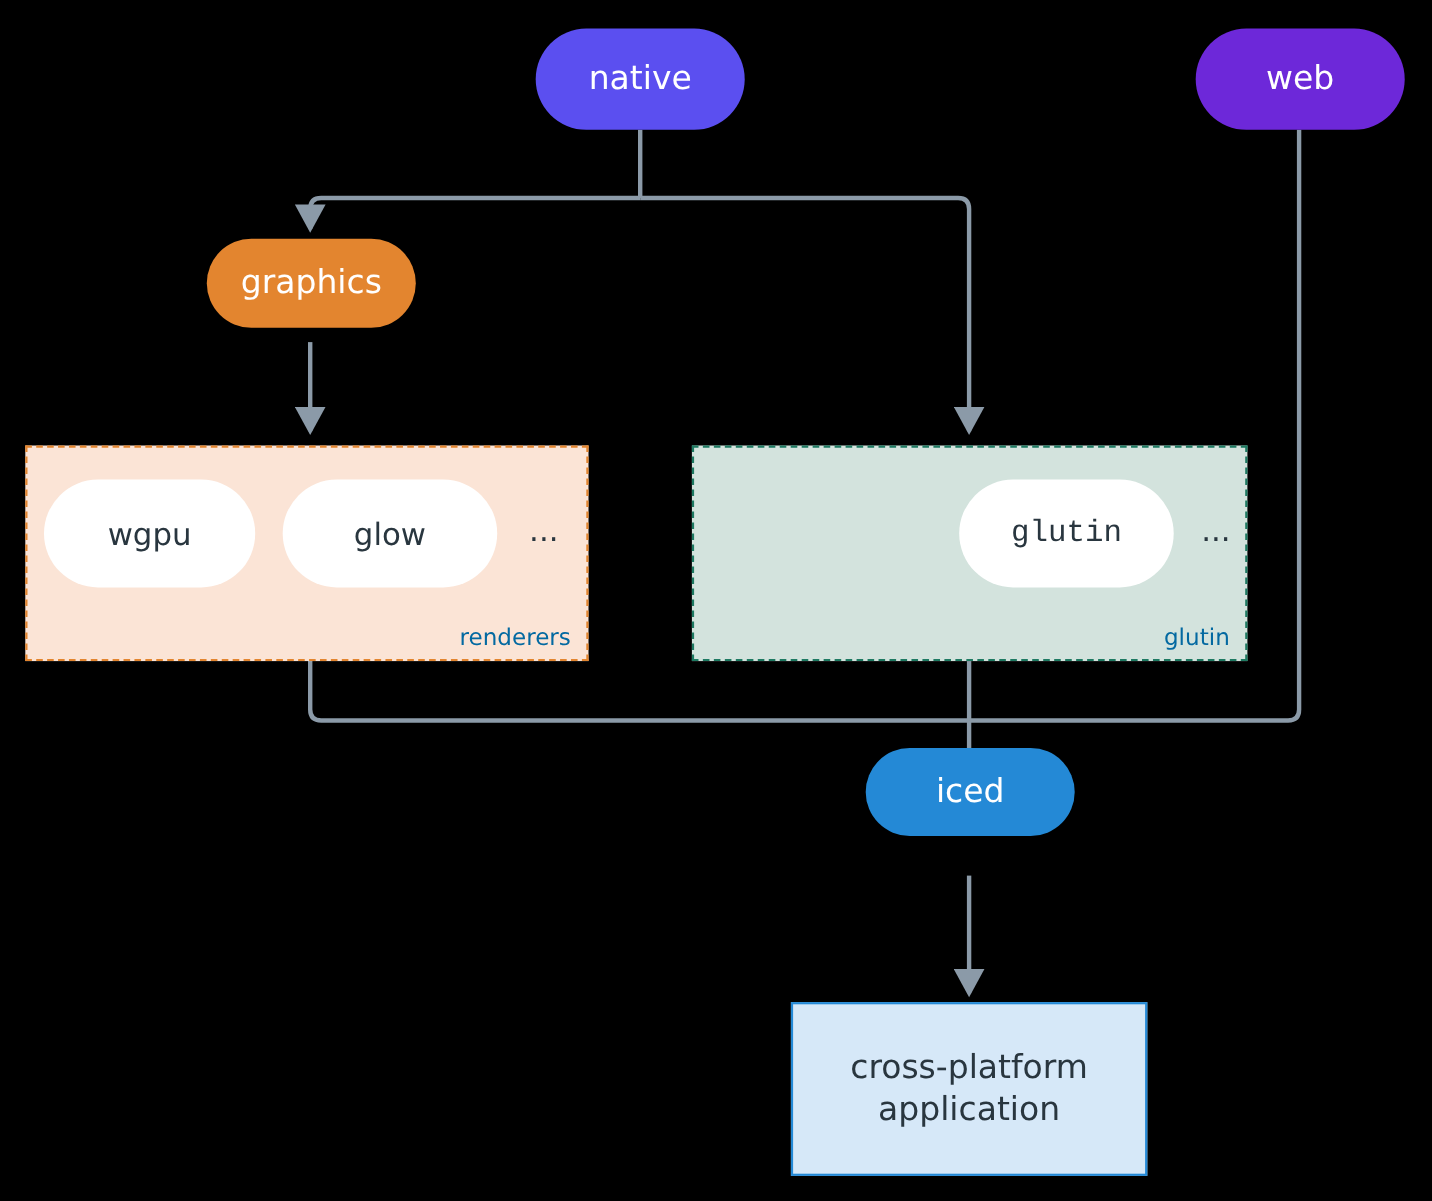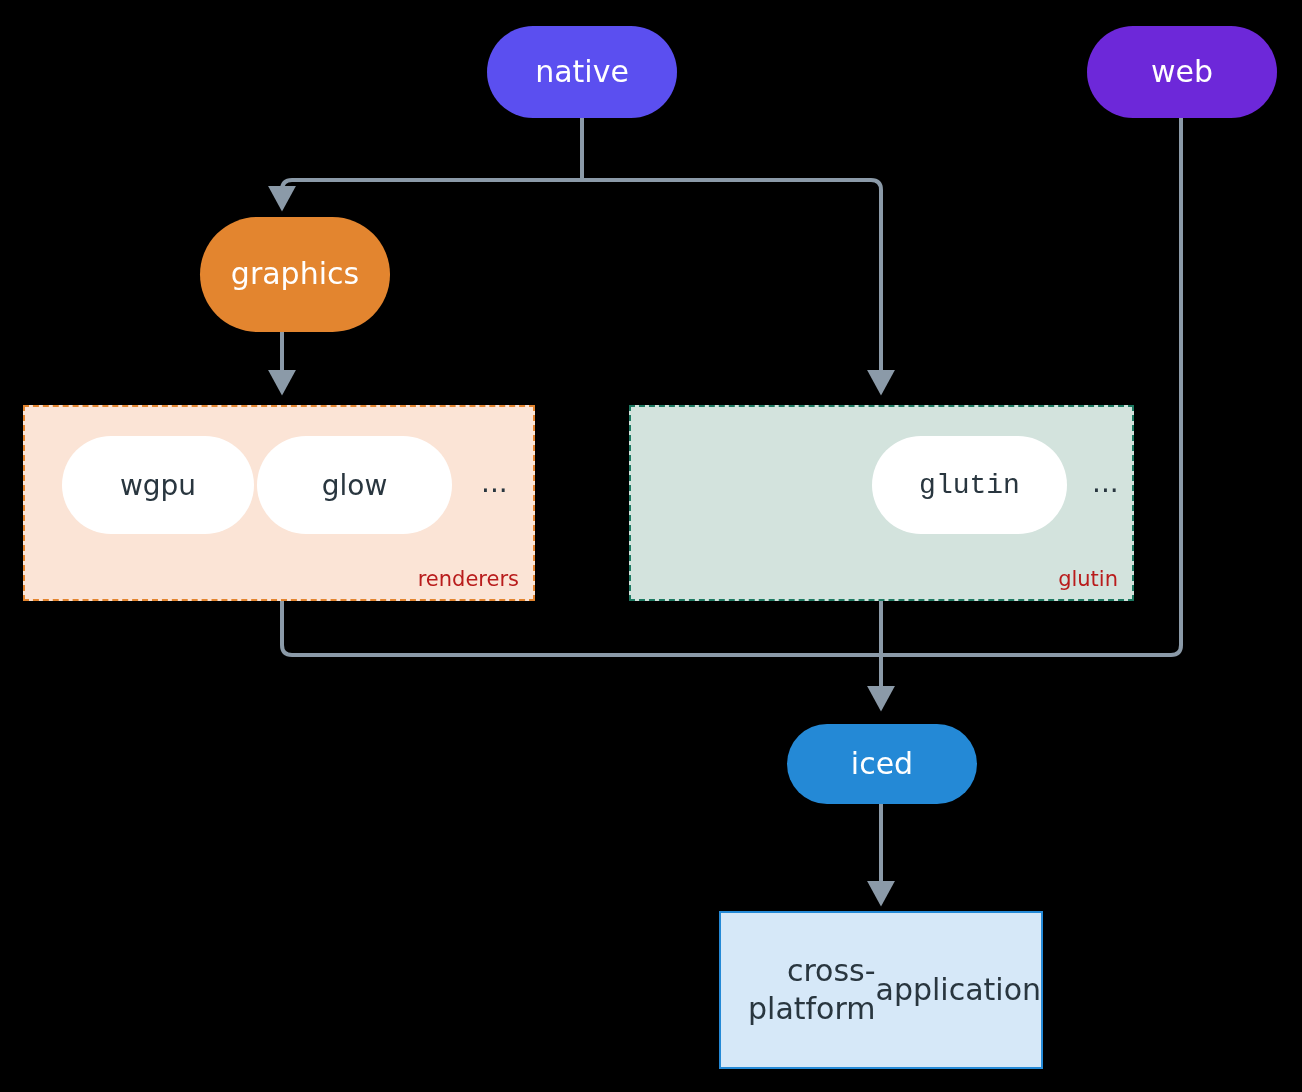--- a/index.html
+++ b/index.html
@@ -38,25 +38,25 @@
   }
   #node-native {
     left: 487px; top: 26px; width: 190px; height: 92px;
     background: #5b4ff0;
   }
   #node-web {
     left: 1087px; top: 26px; width: 190px; height: 92px;
     background: #6d28d9;
   }
   #node-graphics {
-    left: 200px; top: 217px; width: 190px; height: 115px;
+    left: 188px; top: 217px; width: 190px; height: 81px;
     background: #e3852f;
   }
   #node-iced {
-    left: 787px; top: 724px; width: 190px; height: 80px;
+    left: 787px; top: 680px; width: 190px; height: 80px;
     background: #2489d6;
   }
   
   .cluster {
     position: absolute;
     box-sizing: border-box;
   }
   #cluster-renderers {
     left: 23px; top: 405px; width: 512px; height: 196px;
     background: #fbe4d6;
@@ -65,54 +65,54 @@
   #cluster-shells {
     left: 629px; top: 405px; width: 505px; height: 196px;
     background: #d3e3dd;
     border: 2px dashed #1e7a62;
   }
   .cluster-label {
     position: absolute;
     right: 14px;
     bottom: 8px;
     font-size: 21px;
-    color: #b91c1c;
+    color: #0369a1;
   }
   
   .inner-pill {
     position: absolute;
     display: flex;
     align-items: center;
     justify-content: center;
     background: #ffffff;
     border-radius: 999px;
     color: #29363f;
     font-size: 28px;
     box-sizing: border-box;
   }
-  #pill-wgpu   { left: 37px;  top: 29px; width: 192px; height: 98px; }
+  #pill-wgpu   { left: 15px;  top: 29px; width: 192px; height: 98px; }
   #pill-glow   { left: 232px; top: 29px; width: 195px; height: 98px; }
   #pill-winit  { left: 26px;  top: 29px; width: 192px; height: 98px; }
   #pill-glutin { left: 241px; top: 29px; width: 195px; height: 98px; font-family: Liberation Mono, monospace; }
   .ellipsis {
     position: absolute;
     font-size: 28px;
     color: #29363f;
     line-height: 1;
   }
   #ellipsis-renderers { left: 456px; top: 62px; }
   #ellipsis-shells    { left: 461px; top: 62px; }
   
   #node-application {
     left: 719px; top: 911px; width: 324px; height: 158px;
     background: #d6e8f8;
     border: 2px solid #2489d6;
     color: #29363f;
     font-size: 30px;
-    flex-direction: row;
+    flex-direction: column;
     border-radius: 0;
   }
   #node-application .line {
     display: block;
   }
 </style>
 </head>
 <body>
 
 <svg id="diagram" viewBox="0 0 1302 1092" width="1302" height="1092" aria-hidden="true">

